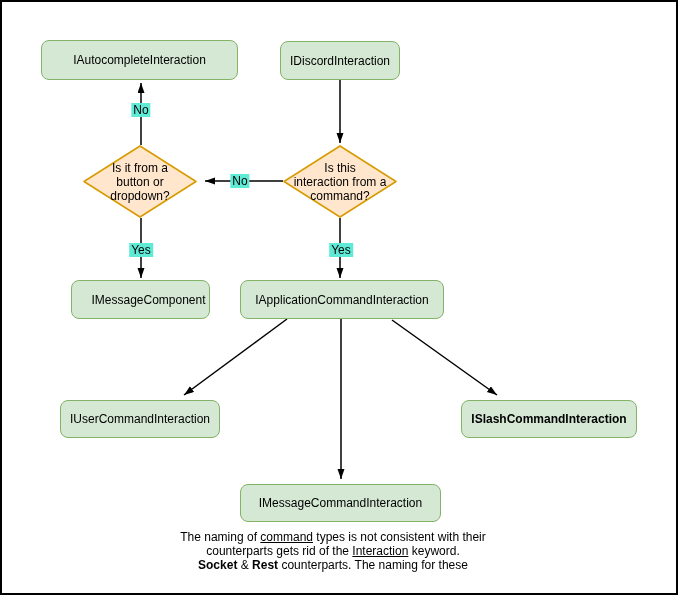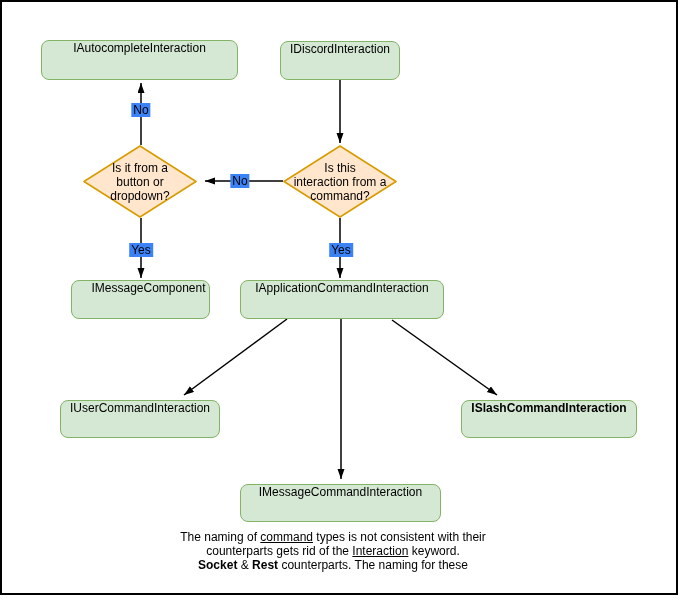--- a/index.html
+++ b/index.html
@@ -25,20 +25,21 @@
     width: 682px; height: 602px;
     pointer-events: none;
   }
   .node {
     position: absolute;
     box-sizing: border-box;
     background: #d5e8d4;
     border: 1.5px solid #82b366;
     border-radius: 8px;
     display: flex;
+    align-items: center;
     justify-content: center;
     font-size: 12px;
     color: #000000;
     text-align: center;
     white-space: nowrap;
   }
   .diamond {
     position: absolute;
     width: 114px;
     height: 73px;
@@ -52,21 +53,21 @@
     align-items: center;
     justify-content: center;
     font-size: 12px;
     line-height: 14px;
     color: #000000;
     text-align: center;
   }
   .edge-label {
     position: absolute;
     transform: translate(-50%, -50%);
-    background: #3b82f6;
+    background: #5eead4;
     padding: 0 2px;
     font-size: 12px;
     color: #000000;
     white-space: nowrap;
   }
   #note {
     position: absolute;
     left: 148px;
     top: 530px;
     width: 370px;

